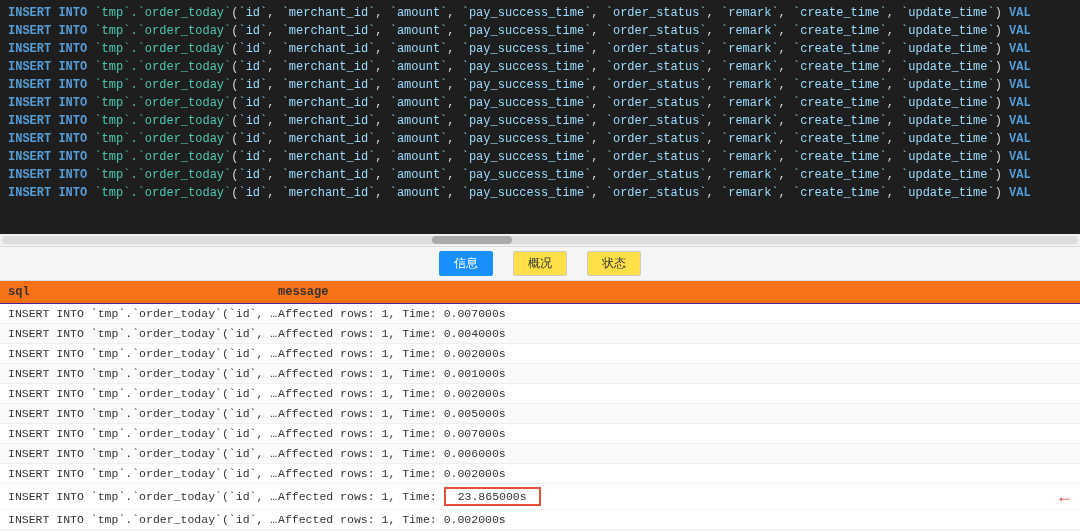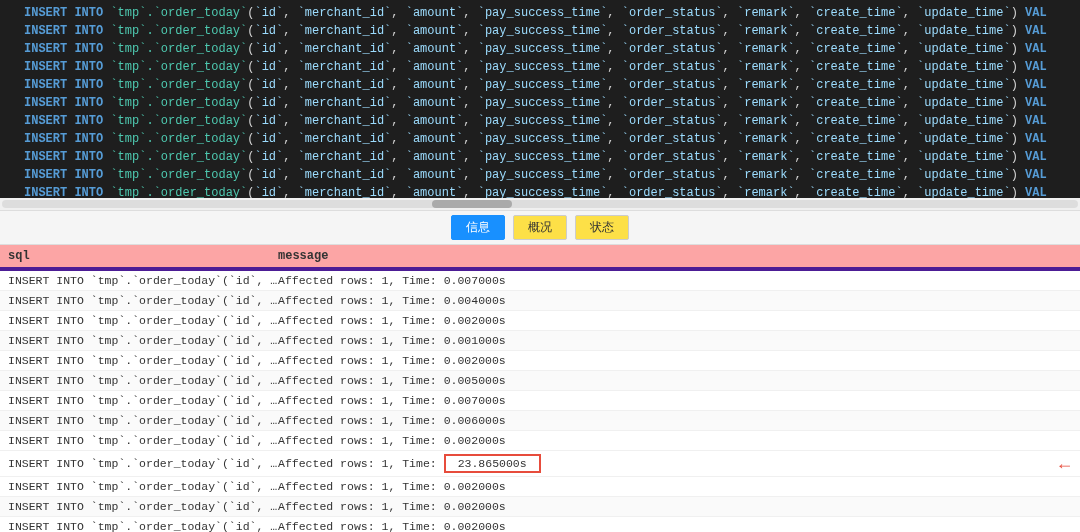--- a/index.html
+++ b/index.html
@@ -8,23 +8,23 @@
       font-size: 12px;
       background: #fff;
       width: 1080px;
       overflow-x: hidden;
     }
 
     
     .code-area {
       background: #1e1e1e;
       color: #d4d4d4;
-      padding: 4px 24px;
+      padding: 4px 8px;
       overflow-x: auto;
-      height: 198px;
+      height: 234px;
       overflow-y: hidden;
       white-space: nowrap;
     }
     .code-line {
       line-height: 18px;
       display: block;
     }
     .kw-insert { color: #569cd6; font-weight: bold; }
     .tbl { color: #4ec9b0; }
     .col { color: #9cdcfe; }
@@ -56,21 +56,21 @@
 
     
     .tab-bar {
       background: #f5f5f5;
       border-bottom: 1px solid #ddd;
       border-top: 1px solid #ddd;
       display: flex;
       align-items: center;
       justify-content: center;
       padding: 4px 0;
-      gap: 8px;
+      gap: 20px;
     }
     .tab-btn {
       padding: 3px 14px;
       font-size: 12px;
       border: 1px solid #ccc;
       cursor: pointer;
       border-radius: 2px;
       background: #fde047;
       color: #333;
     }
@@ -79,22 +79,22 @@
       color: #fff;
       border-color: #1890ff;
     }
 
     
     .results-area {
       background: #fff;
     }
     .results-header {
       display: flex;
-      background: #fca5a5;
-      border-bottom: 4px solid #4c1d95;
+      background: #f97316;
+      border-bottom: 1px solid #4c1d95;
       padding: 4px 8px;
     }
     .col-sql {
       width: 270px;
       font-weight: bold;
       font-size: 12px;
       color: #333;
     }
     .col-message {
       flex: 1;

